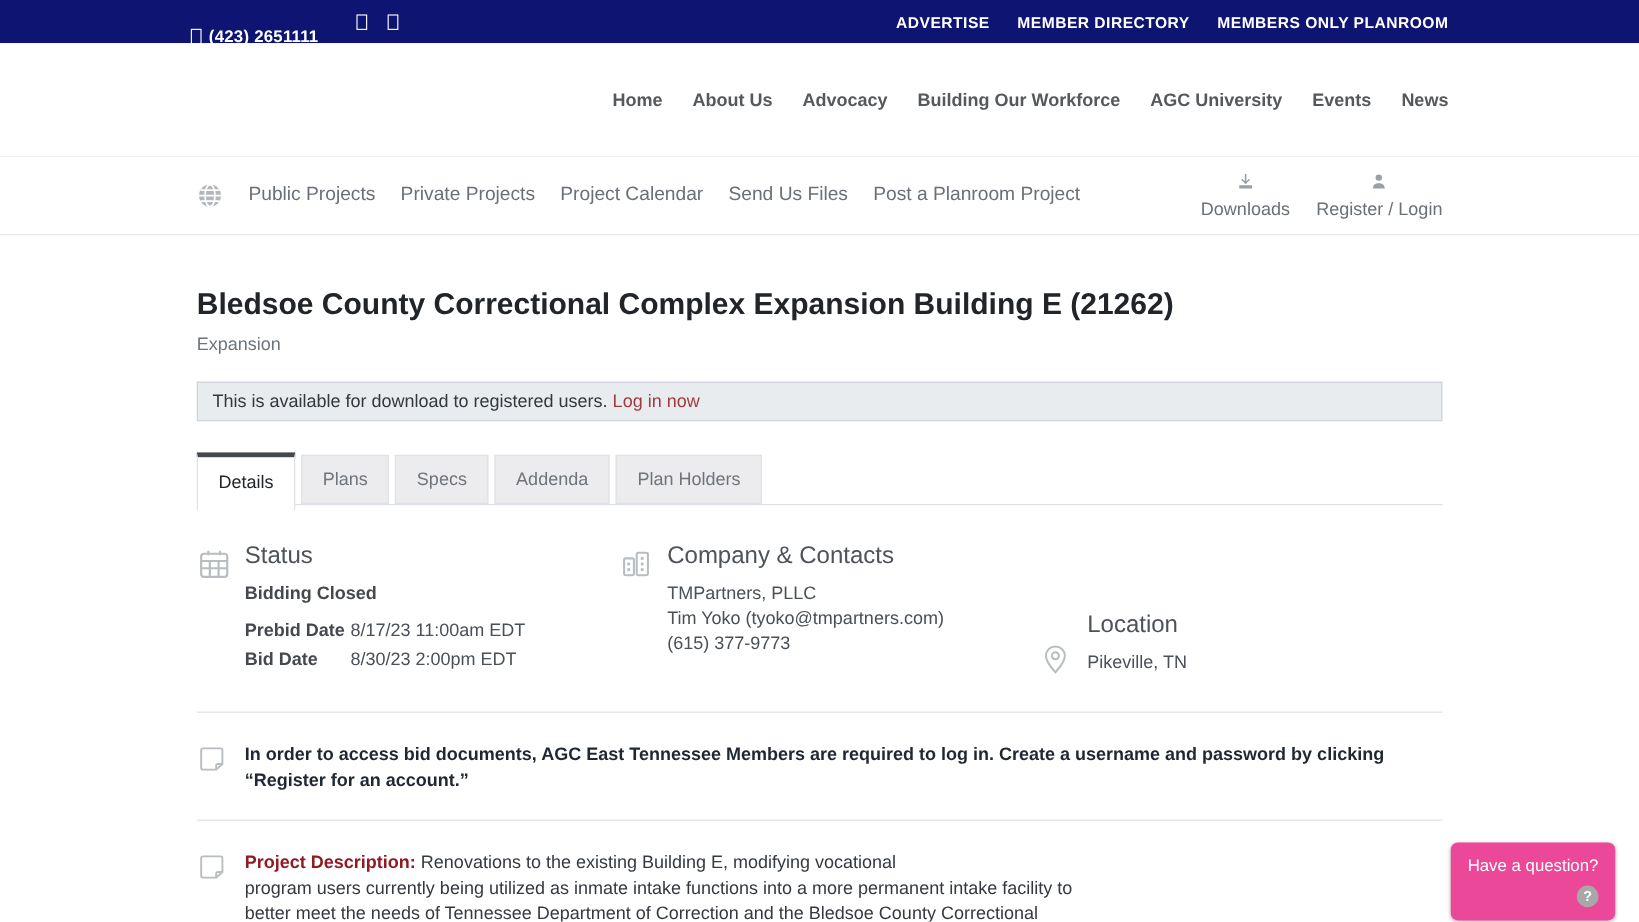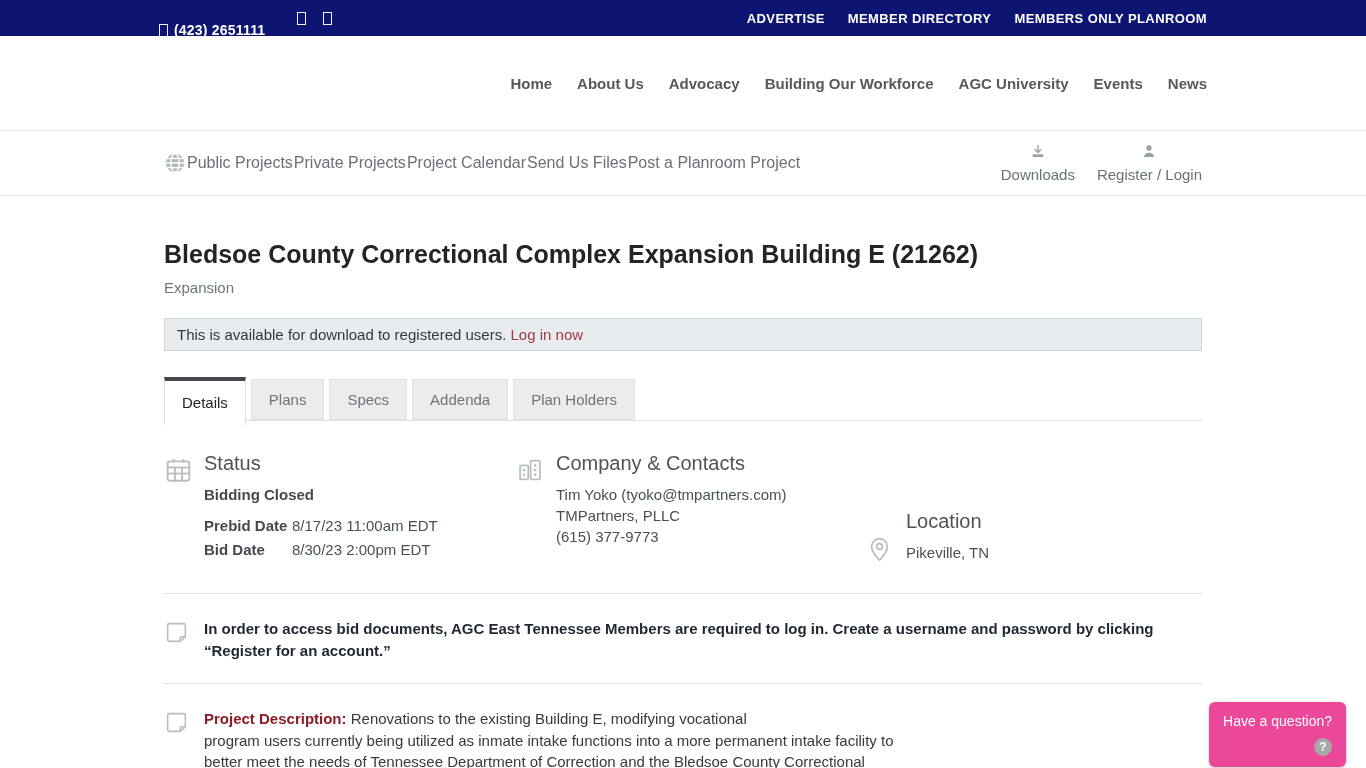--- a/index.html
+++ b/index.html
@@ -21,21 +21,21 @@
   .header { height:95px; background:#fff; border-bottom:1px solid #ededed; }
   .header-inner { width:1048px; margin:0 auto; height:100%;
     display:flex; align-items:center; justify-content:flex-end; }
   .mainnav { display:flex; gap:25px; }
   .mainnav-item { font-size:15px; font-weight:bold; color:#55595c; cursor:pointer; }
 
   
   .subnav { height:65px; background:#fff; border-bottom:1px solid #e7e7e7; }
   .subnav-inner { width:1038px; margin:0 auto; height:100%;
     display:flex; align-items:center; justify-content:space-between; }
-  .subnav-left { display:flex; align-items:center; gap:1px; }
+  .subnav-left { display:flex; align-items:center; gap:21px; }
   .subnav-link { font-size:16px; color:#697077; cursor:pointer; }
   .subnav-right { display:flex; align-items:center; gap:22px; }
   .subnav-util { display:flex; align-items:center; gap:7px; font-size:15px; color:#697077; cursor:pointer;flex-direction:column; }
 
   
   .container { width:1038px; margin:0 auto; }
   .page-title { margin-top:44px; font-size:25px; font-weight:600; color:#212529; }
   .page-subtitle { margin-top:10px; font-size:15px; color:#6c757d; }
 
   .notice { margin-top:22px; background:#e9ecef; border:1px solid #ced4da;
@@ -212,22 +212,22 @@
           <rect x="12.5" y="4" width="8" height="16" rx="1"></rect>
           <rect x="5.8" y="11" width="2" height="2" fill="#b8bdc2" stroke="none"></rect>
           <rect x="5.8" y="15" width="2" height="2" fill="#b8bdc2" stroke="none"></rect>
           <rect x="15.4" y="7" width="2" height="2" fill="#b8bdc2" stroke="none"></rect>
           <rect x="15.4" y="11" width="2" height="2" fill="#b8bdc2" stroke="none"></rect>
           <rect x="15.4" y="15" width="2" height="2" fill="#b8bdc2" stroke="none"></rect>
         </svg>
       </div>
       <div class="col-body">
         <div class="col-head">Company &amp; Contacts</div>
+        <div>TMPartners, PLLC</div>
         <div>Tim Yoko (tyoko@tmpartners.com)</div>
-        <div>TMPartners, PLLC</div>
         <div>(615) 377-9773</div>
       </div>
     </div>
 
     <div class="col col3">
       <div class="col-icon">
         <svg width="27" height="27" viewBox="0 0 24 24" fill="none" stroke="#b8bdc2" stroke-width="1.5">
           <path d="M12 2.5c-4 0-7 3-7 6.8 0 4.8 7 12.2 7 12.2s7-7.4 7-12.2c0-3.8-3-6.8-7-6.8z"></path>
           <circle cx="12" cy="9.3" r="2.6"></circle>
         </svg>

